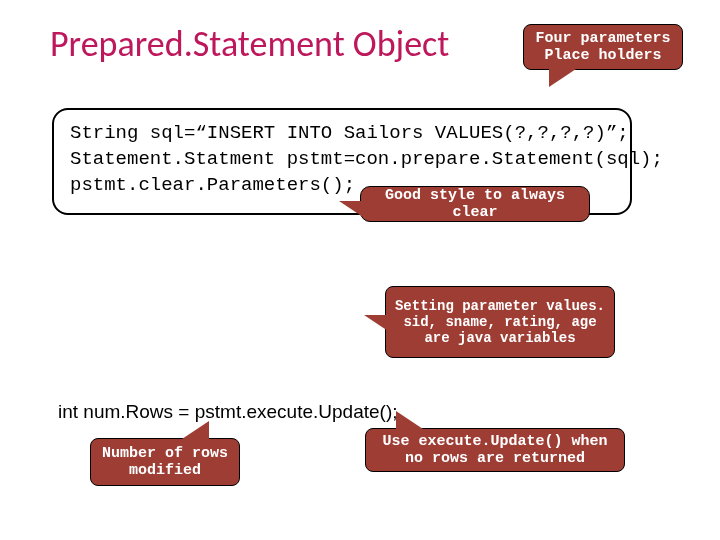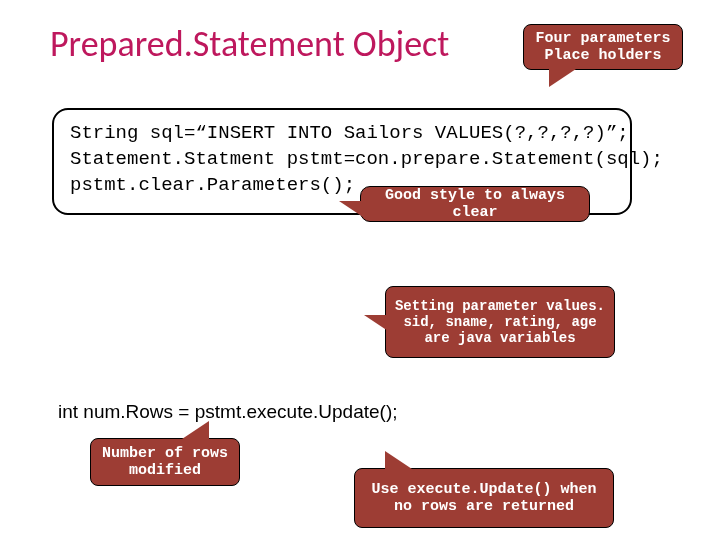--- a/index.html
+++ b/index.html
@@ -73,21 +73,21 @@
   .lone-line {
     position: absolute; left: 58px; top: 370px;
     font-family: Arial, sans-serif; font-size: 19px; color: #000; margin-top: 31px;
   }
 
   
   #c-params { left: 523px; top: 24px; width: 160px; height: 46px; }
   #c-clear  { left: 360px; top: 186px; width: 230px; height: 36px; border-radius: 10px; }
   #c-setting{ left: 385px; top: 238px; width: 230px; height: 72px; font-size: 14px; margin-top: 48px; }
   #c-numrows{ left: 90px;  top: 438px; width: 150px; height: 48px; }
-  #c-exec   { left: 354px; top: 428px; width: 260px; height: 60px; margin-top: 40px; }
+  #c-exec   { left: 365px; top: 428px; width: 260px; height: 44px; }
 </style>
 </head>
 <body>
 
 <div class="slide">
 
   <div class="title">Prepared.Statement Object</div>
 
   <div id="c-params" class="callout">
     <span>Four parameters Place holders</span>

